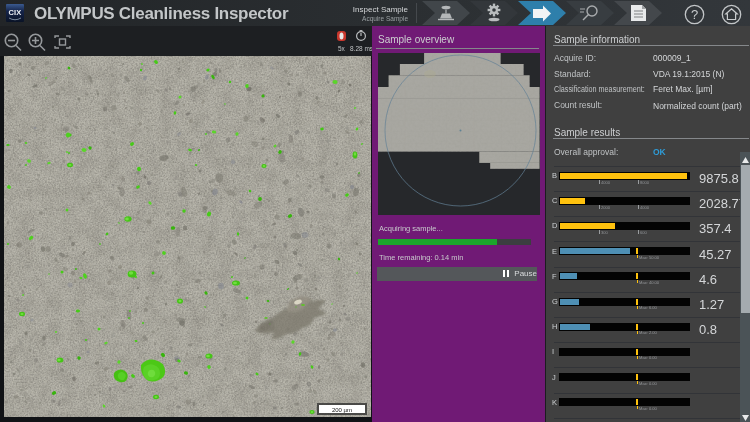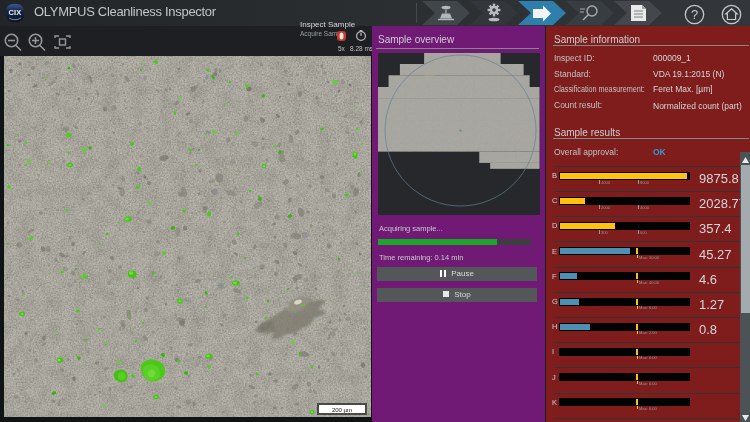--- a/index.html
+++ b/index.html
@@ -1,45 +1,45 @@
 <!DOCTYPE html>
 <html><head><meta charset="utf-8"><title>OLYMPUS Cleanliness Inspector</title>
 <style>
 *{margin:0;padding:0;box-sizing:border-box}
 html,body{width:750px;height:422px;overflow:hidden;background:#16171a;font-family:"Liberation Sans",sans-serif}
 #app{position:relative;width:750px;height:422px;background:#1d1f22}
 .abs{position:absolute}
 #topbar{position:absolute;left:0;top:0;width:750px;height:26px;background:linear-gradient(90deg,#222528 0%,#2b2f32 55%,#33373b 100%)}
-#logo{position:absolute;left:6px;top:4px;width:18px;height:18px;background:linear-gradient(180deg,#3b5a90 0%,#15244a 40%,#0a1326 100%);border-radius:7px;color:#eef1f5;font-size:7.5px;font-weight:bold;text-align:center;line-height:17px;letter-spacing:0.2px}
-#apptitle{position:absolute;left:34px;top:4px;font-size:13px;color:#c3c6c8;font-weight:400;letter-spacing:-0.3px}
-#stepinfo{position:absolute;left:300px;top:20px;width:108px;text-align:left;color:#d4d6d8}
+#logo{position:absolute;left:6px;top:4px;width:18px;height:18px;background:linear-gradient(180deg,#3b5a90 0%,#15244a 40%,#0a1326 100%);border-radius:1px;color:#eef1f5;font-size:7.5px;font-weight:bold;text-align:center;line-height:17px;letter-spacing:0.2px}
+#apptitle{position:absolute;left:34px;top:4px;font-size:17px;color:#c3c6c8;font-weight:700;letter-spacing:-0.3px}
+#stepinfo{position:absolute;left:300px;top:5px;width:108px;text-align:right;color:#d4d6d8}
 #stepinfo .l1{font-size:8px}
 #stepinfo .l2{font-size:6.5px;color:#9aa0a3;margin-top:1px}
 #stepsep{position:absolute;left:416px;top:3px;width:1px;height:20px;background:#45494d}
 #mainimg{position:absolute;left:4px;top:56px;width:367px;height:361px;background:#a9a79e}
 #midpanel{position:absolute;left:372px;top:26px;width:173px;height:396px;background:#701a75}
-#rightpanel{position:absolute;left:545px;top:26px;width:205px;height:396px;background:#7f1d1d;border-left:1px solid #1b1d20}
+#rightpanel{position:absolute;left:545px;top:26px;width:205px;height:396px;background:#404040;border-left:1px solid #1b1d20}
 .ptitle{position:absolute;color:#ccced0;font-size:10px}
 .pline{position:absolute;height:1px;background:#85888b}
 .lbl{position:absolute;color:#c0c3c5;font-size:8.5px;white-space:nowrap}
 .val{position:absolute;color:#d4d6d8;font-size:8.5px;white-space:nowrap}
 .rowsep{position:absolute;left:8px;width:190px;height:1px;background:#323438}
 .barblack{position:absolute;left:13px;width:131px;height:8px;background:#030303}
 .barfill{position:absolute;left:1px;top:1px;height:6px}
 .barletter{position:absolute;left:6px;color:#cdd0d2;font-size:7.5px}
 .barval{position:absolute;left:153px;color:#d4d6d8;font-size:13px}
 .tick{position:absolute;width:1px;height:4px;background:#9a9da0}
 .ticklbl{position:absolute;color:#909396;font-size:7px;white-space:nowrap;line-height:7px;transform:scale(0.58);transform-origin:0 0}
 .marker{position:absolute;top:1px;width:2px;height:6px;background:#ffc20e}
 .maxlbl{position:absolute;color:#97999c;font-size:7px;white-space:nowrap;line-height:7px;transform:scale(0.58);transform-origin:0 0}
 #scrollbar{position:absolute;left:194px;top:126px;width:11px;height:270px;background:#4b5357}
 #sb-up{position:absolute;left:0;top:0;width:11px;height:12px}
 #sb-thumb{position:absolute;left:1px;top:13px;width:9px;height:148px;background:#a4abaf}
 #sb-down{position:absolute;left:0;top:258px;width:11px;height:12px}
-.btn{position:absolute;left:5px;width:160px;height:14px;background:#54575a;color:#d8dadc;font-size:8px;text-align:center;line-height:14px}
+.btn{position:absolute;left:5px;width:160px;height:14px;background:#54575a;color:#d8dadc;font-size:8px;text-align:right;line-height:14px}
 </style></head>
 <body>
 <div id="app">
   <div id="topbar">
     <div id="logo">CIX<svg width="18" height="5" style="position:absolute;left:0;bottom:0">
           <path d="M3,1 Q9,4.5 15,1" stroke="#9fb0c5" fill="none" stroke-width="0.8" opacity="0.9"></path>
         </svg></div>
     <div id="apptitle">OLYMPUS Cleanliness Inspector</div>
     <div id="stepinfo">
         <div class="l1">Inspect Sample</div>
@@ -1107,26 +1107,25 @@
 <ellipse cx="52" cy="21" rx="6" ry="4" fill="#b0ad8c" opacity="0.35"></ellipse>
 <circle cx="82.5" cy="77.5" r="75.5" fill="none" stroke="#628096" stroke-width="1" opacity="0.7"></circle>
 <circle cx="82.5" cy="77.5" r="1" fill="#4e7992" opacity="0.8"></circle>
 </svg>
     <div class="lbl" style="left:7px;top:198px;color:#c8cacc;font-size:7.5px">Acquiring sample...</div>
     <div class="abs" style="left:5.5px;top:212.5px;width:153.5px;height:6px;background:#3c3e40">
        <div style="width:119px;height:6px;background:#1ba52b"></div>
       </div>
     <div class="lbl" style="left:7px;top:226.5px;color:#c8cacc;font-size:7.5px">Time remaining: 0.14 min</div>
     <div class="btn" style="top:240.5px"><span style="display:inline-block;width:2px;height:7px;background:#fff;margin-right:2px;vertical-align:-1px"></span><span style="display:inline-block;width:2px;height:7px;background:#fff;margin-right:5px;vertical-align:-1px"></span>Pause</div>
-    <div class="btn" style="top:261.5px"><span style="display:inline-block;width:6px;height:6px;background:#e8e8e8;margin-right:5px;"></span>Stop</div>
   </div>
   <div id="rightpanel">
     <div class="ptitle" style="left:8px;top:8px">Sample information</div>
     <div class="pline" style="left:7px;top:18.5px;width:196px"></div>
-    <div class="lbl" style="left:8px;top:27px;">Inspect ID:</div>
+    <div class="lbl" style="left:8px;top:27px;">Acquire ID:</div>
       <div class="val" style="left:107px;top:27px">000009_1</div>
       <div class="lbl" style="left:8px;top:42.7px;">Standard:</div>
       <div class="val" style="left:107px;top:42.7px">VDA 19.1:2015 (N)</div>
       <div class="lbl" style="left:8px;top:58.4px;transform:scaleX(0.85);transform-origin:0 50%;">Classification measurement:</div>
       <div class="val" style="left:107px;top:58.4px">Feret Max. [µm]</div>
       <div class="lbl" style="left:8px;top:74.2px;">Count result:</div>
       <div class="val" style="left:107px;top:75px">Normalized count (part)</div>
     <div class="ptitle" style="left:8px;top:100.5px">Sample results</div>
     <div class="pline" style="left:7px;top:111.5px;width:196px"></div>
     <div class="lbl" style="left:8px;top:121px">Overall approval:</div>

